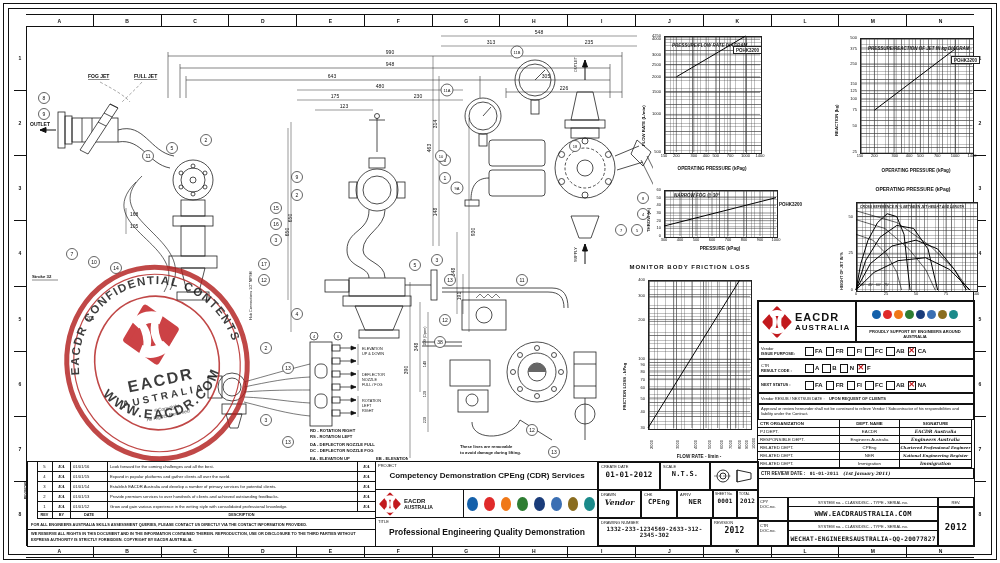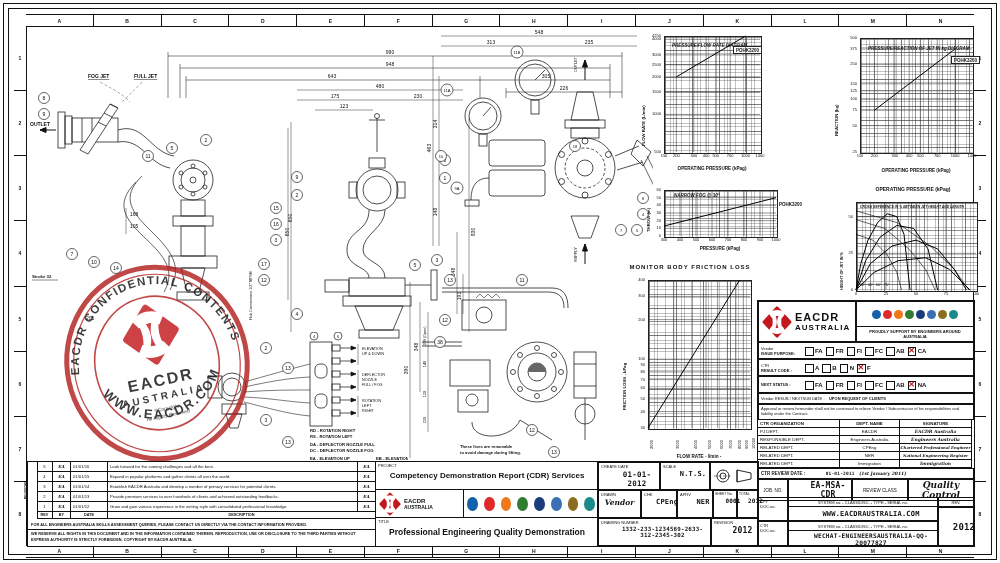--- a/index.html
+++ b/index.html
@@ -39,21 +39,21 @@
   .tiny{font-size:3.8px;}
   .balloon{font-size:5px;text-anchor:middle;}
   
   #stamp{position:absolute;left:62px;top:262px;width:190px;height:202px;transform:rotate(-12deg);opacity:.82;}
   
   .tb{position:absolute;border:1.4px solid #111;background:#fff;}
   .cell{position:absolute;border:0.8px solid #111;box-sizing:border-box;}
   .lab4{font-size:4px;} .lab45{font-size:4.5px;}
   .bold{font-weight:bold;}
   .script{font-family:"DejaVu Serif",serif;font-style:italic;font-weight:bold;}
-  .techy{font-family:"DejaVu Sans Mono",monospace;font-weight:bold;letter-spacing:.2px;padding-left:16px;}
+  .techy{font-family:"DejaVu Sans Mono",monospace;font-weight:bold;letter-spacing:.2px;}
   .cb{display:inline-flex;align-items:center;margin-right:3px;}
   .cb .box{width:6.5px;height:6.5px;border:1.1px solid #111;display:inline-block;margin-right:1.5px;position:relative;background:#fff;}
   .cb .box.x::after{content:"✕";position:absolute;left:-0.5px;top:-2.5px;font-size:8px;color:#c2191d;font-weight:bold;}
   .cb .lbl{font-size:6px;font-weight:bold;}
   .logosdots span{display:inline-block;width:9px;height:9px;border-radius:50%;margin:0 1px;}
   .logosdots2 span{display:inline-block;width:14px;height:14px;border-radius:50%;margin:0 3px;}
   
   .rrow{position:absolute;display:grid;grid-template-columns:16px 18px 37px 1fr 18px;width:100%;box-sizing:border-box;}
   .rrow .c{border-right:0.8px solid #111;border-bottom:0.8px solid #111;font-size:4.2px;padding:1px 2px;overflow:hidden;white-space:nowrap;display:flex;align-items:center;}
   .orow{position:absolute;display:grid;grid-template-columns:82px 60px 72px;width:100%;box-sizing:border-box;}
@@ -841,26 +841,20 @@
         <span class="c">RELATED DEPT.</span>
         <span class="c">Immigration</span>
         <span class="c script">Immigration</span>
       </div>
     </div>
     <div class="cell" style="left:0;top:167px;width:216px;height:11px;display:flex;align-items:center;padding-left:2px;">
       <span class="lab45 bold">CTR REVIEW DATE :</span>&nbsp;
       <span class="lab45 techy">01-01-2011</span>&nbsp;
       <span class="lab45 script">(1st January 2011)</span>
     </div>
-    <div style="position:absolute;left:0;top:178px;width:216px;height:18px;display:grid;grid-template-columns:30px 64px 56px 66px;">
-      <span class="cell ctr lab45" style="position:static;">JOB. NO.</span>
-      <span class="cell ctr techy" style="position:static;font-size:8px;">EA-MSA-CDR</span>
-      <span class="cell ctr lab45" style="position:static;">REVIEW CLASS</span>
-      <span class="cell ctr script" style="position:static;font-size:9px;">Quality Control</span>
-    </div>
     <div style="position:absolute;left:0;top:196px;width:240px;height:49px;">
       <div class="cell" style="left:0;top:0;width:30px;height:24px;padding:1px;">
         <div class="lab4">CPY</div>
         <div class="lab4">DOC.no.</div>
       </div>
       <div class="cell" style="left:30px;top:0;width:150px;height:24px;">
         <div class="ctr lab4" style="border-bottom:0.8px solid #111;height:8px;">SYSTEM no. - CLASS/DISC. - TYPE - SERIAL no.</div>
         <div class="ctr techy" style="font-size:7px;height:14px;">WWW.EACDRAUSTRALIA.COM</div>
       </div>
       <div class="cell ctr lab4" style="left:180px;top:0;width:36px;height:10px;">REV.</div>
@@ -923,21 +917,21 @@
           <span class="c ctr" style="font-size:3.8px;grid-column:4/6;">DESCRIPTION</span>
       </div>
     </div>
     <div class="note" style="top:57px;height:10px;border-top:none;display:flex;align-items:center;">FOR ALL ENGINEERS AUSTRALIA SKILLS ASSESSMENT QUERIES, PLEASE CONTACT US DIRECTLY VIA THE CONTACT INFORMATION PROVIDED.</div>
     <div class="note" style="top:67px;height:17px;line-height:1.6;">WE RESERVE ALL RIGHTS IN THIS DOCUMENT AND IN THE INFORMATION CONTAINED THEREIN. REPRODUCTION, USE OR DISCLOSURE TO THE THIRD PARTIES WITHOUT EXPRESS AUTHORITY IS STRICTLY FORBIDDEN. COPYRIGHT BY EACDR AUSTRALIA.</div>
   </div>
 
   <div class="tb" style="left:375px;top:461px;width:222px;height:84px;border-width:1px;">
     <div style="position:absolute;left:0;top:0;width:222px;height:28px;border-bottom:0.8px solid #111;box-sizing:border-box;">
       <span class="lab4" style="position:absolute;left:2px;top:1px;">PROJECT</span>
-      <div class="ctr bold" style="height:100%;font-size:8px;">Competency Demonstration Report (CDR) Services</div>
+      <div class="ctr bold" style="height:100%;font-size:8px;">Competency Demonstration CPEng (CDR) Services</div>
     </div>
     <div style="position:absolute;left:0;top:28px;width:88px;height:28px;border-bottom:0.8px solid #111;border-right:0.8px solid #111;box-sizing:border-box;display:flex;align-items:center;padding-left:3px;">
       <svg width="22" height="24" viewBox="-28 -30 56 60">
           <use href="#eacdrlogo"></use>
         </svg>
       <div style="margin-left:3px;">
         <div style="font-size:6px;font-weight:bold;">EACDR</div>
         <div style="font-size:5px;font-weight:bold;">AUSTRALIA</div>
       </div>
     </div>

